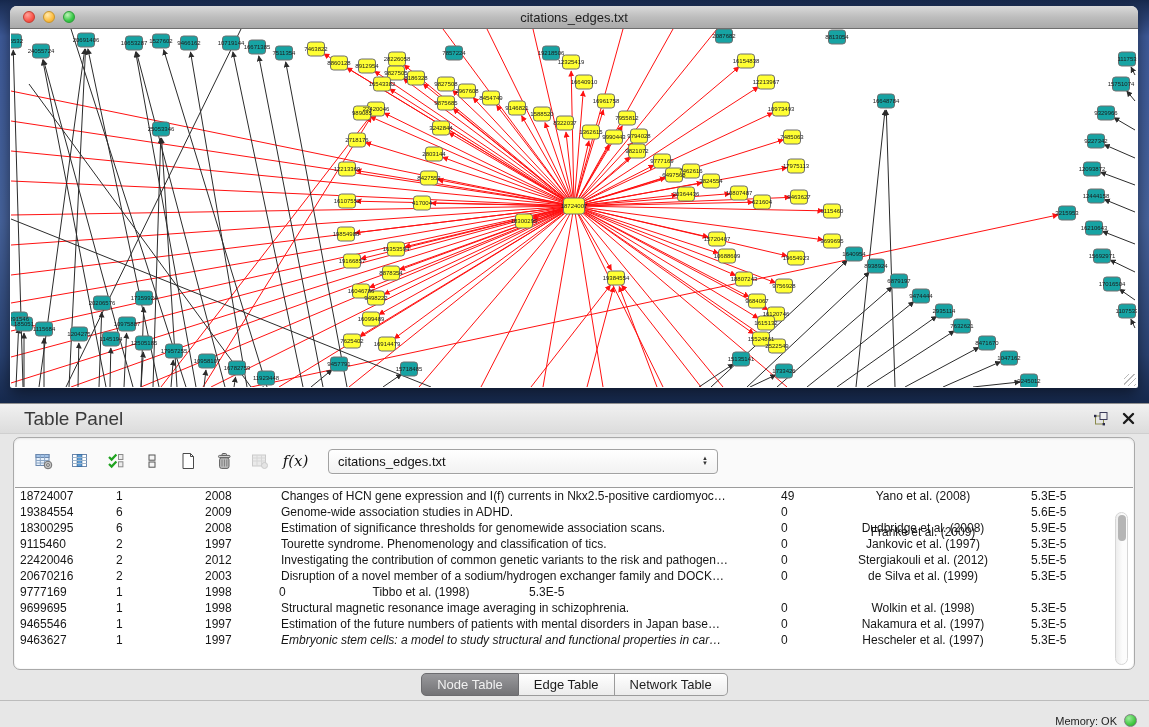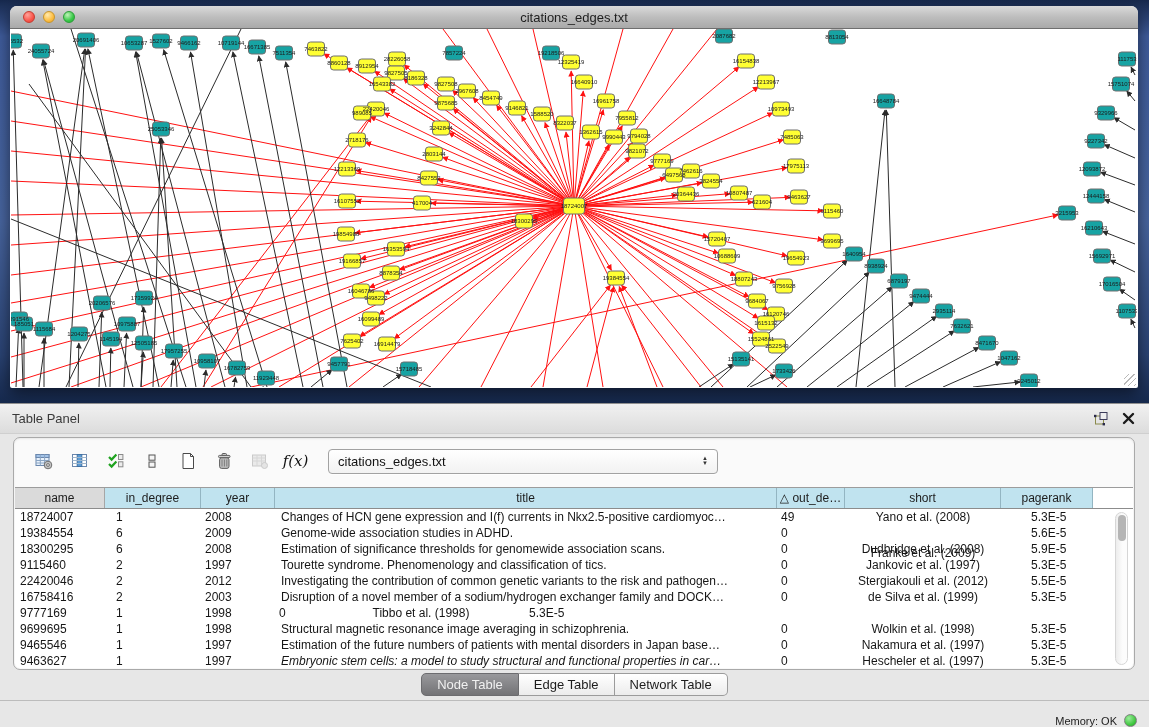--- a/index.html
+++ b/index.html
@@ -21,21 +21,21 @@
   .canvas{position:relative;width:1126px;height:358px;margin:0 1px;background:#fff;overflow:hidden}
   .canvas svg{display:block}
   .node-label{font-family:"Liberation Sans",sans-serif;font-size:6px;fill:#1c1c1c}
   .grip{position:absolute;right:1px;bottom:1px;width:12px;height:12px;
     background:repeating-linear-gradient(135deg,transparent 0 3px,#b9b9b9 3px 4px)}
 
   
   .tp-bar{position:absolute;top:403px;left:0;width:1149px;height:31px;box-sizing:border-box;
     background:linear-gradient(#f1f1f1,#dcdcdc);border-top:1px solid #8f8f8f;border-bottom:1px solid #cfcfcf;
     display:flex;align-items:center}
-  .tp-title{margin-left:12px;font-size:13px;color:#3a3a3a}
+  .tp-title{margin-left:24px;font-size:19px;color:#3a3a3a}
   .tp-actions{margin-left:auto;margin-right:14px;display:flex;gap:13px;align-items:center}
   .tp-actions svg{display:block}
 
   .inset{position:absolute;top:437px;left:13px;width:1122px;height:233px;box-sizing:border-box;
     background:#fafafa;border:1px solid #a9a9a9;border-radius:7px;box-shadow:inset 0 1px 2px rgba(0,0,0,.08)}
   .toolbar{display:flex;align-items:center;height:46px;padding-left:16px}
   .tool{width:27px;height:27px;display:flex;align-items:center;justify-content:center;margin-right:9px;border-radius:4px}
   .fx{font-family:"DejaVu Serif",serif;font-style:italic;font-size:15px;color:#111}
   .combo{width:388px;height:23px;margin-left:10px;border:1px solid #a2a2a2;border-radius:4px;
     background:linear-gradient(#ffffff,#f2f2f2);display:flex;align-items:center;box-shadow:0 1px 0 rgba(255,255,255,.8)}
@@ -575,30 +575,20 @@
       </span>
       <div class="combo">
         <span class="combo-val">citations_edges.txt</span>
         <span class="combo-spin">
           <span>▲</span>
           <span>▼</span>
         </span>
       </div>
     </div>
   <div class="tablewrap">
-    <div class="thead" id="thead">
-        <div class="th gray" style="width: 90px;">name</div>
-        <div class="th" style="width: 96px;">in_degree</div>
-        <div class="th" style="width: 74px;">year</div>
-        <div class="th" style="width: 502px;">title</div>
-        <div class="th" style="width: 68px;">△ out_de…</div>
-        <div class="th" style="width: 156px;">short</div>
-        <div class="th" style="width: 92px;">pagerank</div>
-        <div class="th-fill"></div>
-      </div>
     <div id="tbody">
         <div class="tr">
           <div class="td" style="width: 90px; padding-left: 5px;">18724007</div>
           <div class="td" style="width: 96px; padding-left: 11px;">1</div>
           <div class="td" style="width: 74px; padding-left: 4px;">2008</div>
           <div class="td" style="width: 502px; padding-left: 6px;">Changes of HCN gene expression and I(f) currents in Nkx2.5-positive cardiomyoc…</div>
           <div class="td" style="width: 68px; padding-left: 4px;">49</div>
           <div class="td" style="width: 156px; text-align: center;">Yano et al. (2008)</div>
           <div class="td" style="width: 92px; padding-left: 30px;">5.3E-5</div>
         </div>
@@ -632,21 +622,21 @@
         <div class="tr">
           <div class="td" style="width: 90px; padding-left: 5px;">22420046</div>
           <div class="td" style="width: 96px; padding-left: 11px;">2</div>
           <div class="td" style="width: 74px; padding-left: 4px;">2012</div>
           <div class="td" style="width: 502px; padding-left: 6px;">Investigating the contribution of common genetic variants to the risk and pathogen…</div>
           <div class="td" style="width: 68px; padding-left: 4px;">0</div>
           <div class="td" style="width: 156px; text-align: center;">Stergiakouli et al. (2012)</div>
           <div class="td" style="width: 92px; padding-left: 30px;">5.5E-5</div>
         </div>
         <div class="tr">
-          <div class="td" style="width: 90px; padding-left: 5px;">16758416</div>
+          <div class="td" style="width: 90px; padding-left: 5px;">20670216</div>
           <div class="td" style="width: 96px; padding-left: 11px;">2</div>
           <div class="td" style="width: 74px; padding-left: 4px;">2003</div>
           <div class="td" style="width: 502px; padding-left: 6px;">Disruption of a novel member of a sodium/hydrogen exchanger family and DOCK…</div>
           <div class="td" style="width: 68px; padding-left: 4px;">0</div>
           <div class="td" style="width: 156px; text-align: center;">de Silva et al. (1999)</div>
           <div class="td" style="width: 92px; padding-left: 30px;">5.3E-5</div>
         </div>
         <div class="tr">
           <div class="td" style="width: 90px; padding-left: 5px;">9777169</div>
           <div class="td" style="width: 96px; padding-left: 11px;">1</div>

